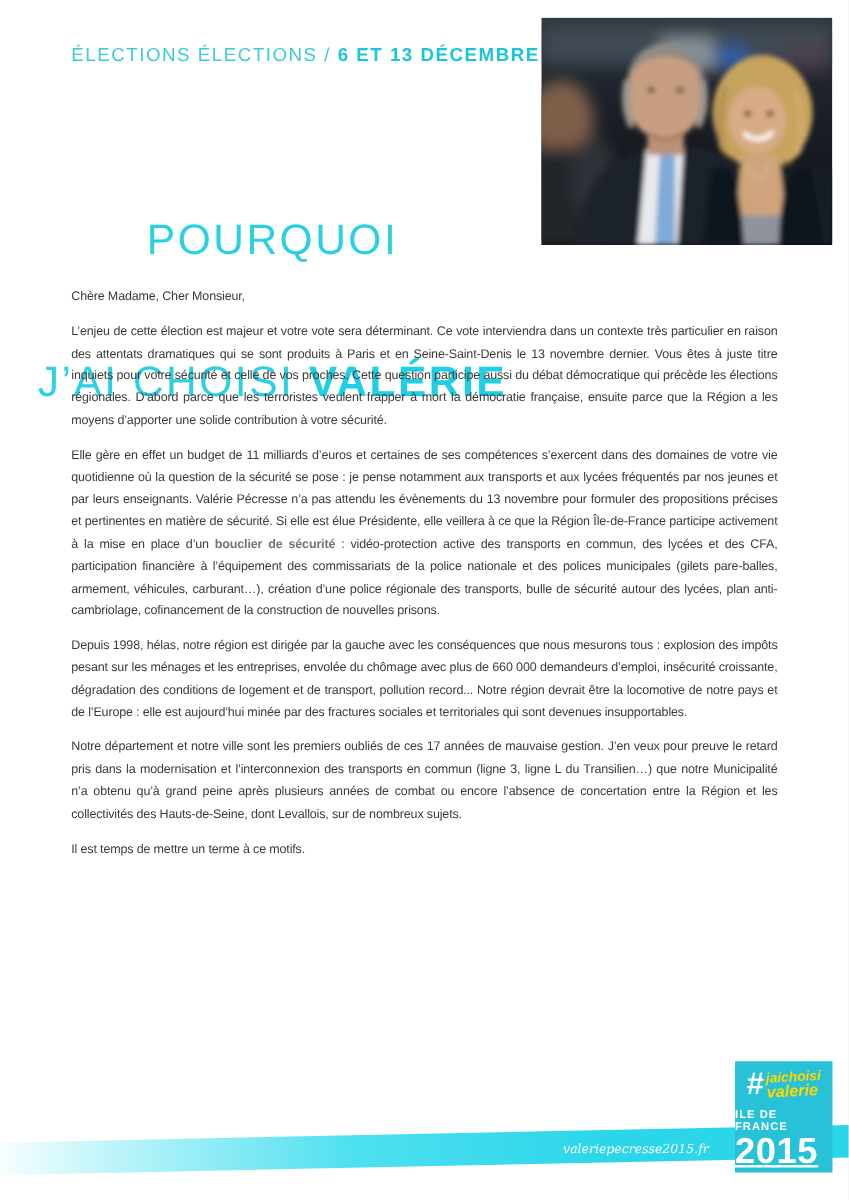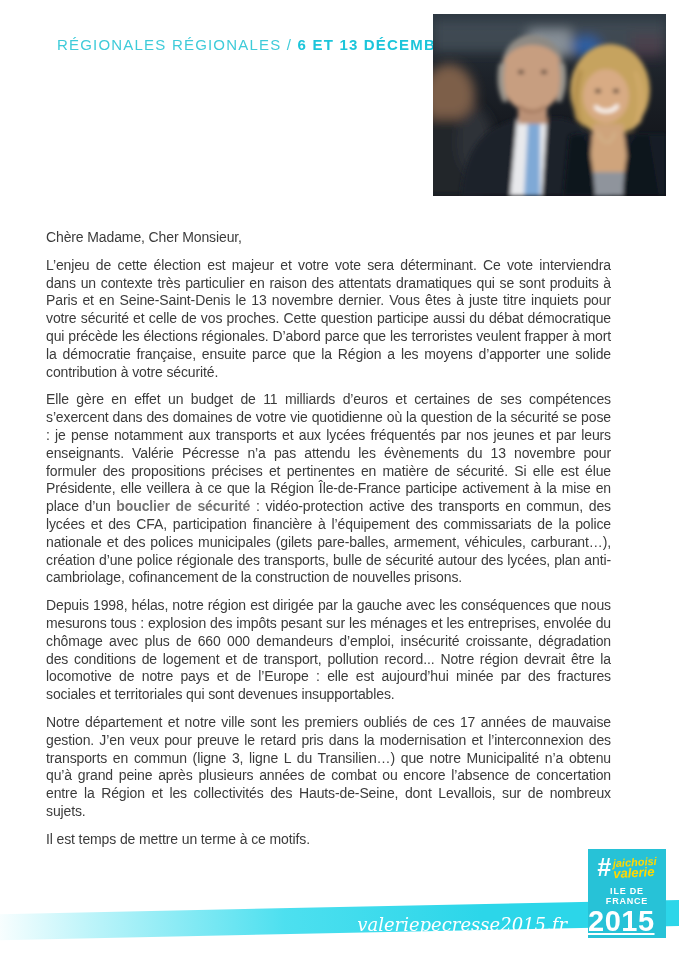--- a/index.html
+++ b/index.html
@@ -21,68 +21,72 @@
     text-align:center; color:#2bd0e2;
     font-size:34px; line-height:38px; letter-spacing:2px; white-space:pre;
   }
   .title b { font-weight:800; color:#1fd0e4; }
 
   
   .photo { position:absolute; left:433px; top:14px; width:233px; height:182px; overflow:hidden; }
 
   
   .body-text {
-    position:absolute; left:46px; top:229px; width:565px;
-    font-size:14px; line-height:17.8px; letter-spacing:-0.12px;
+    position:absolute; left:57px; top:229px; width:565px;
+    font-size:10px; line-height:17.8px; letter-spacing:-0.12px;
     color:#3b3b3b; text-align:justify;
   }
   .body-text p { margin:0 0 10px 0; }
   .body-text b { font-weight:700; color:#737373; }
 
   
   .ribbon {
     position:absolute; left:-12px; top:907px; width:706px; height:26px;
     transform:rotate(-1.2deg);
     background:linear-gradient(90deg,
       rgba(130,236,246,0) 0%,
       rgba(95,229,242,0.40) 14%,
       rgba(62,221,238,0.92) 42%,
       #2cd6e9 70%, #2cd6e9 100%);
     z-index:1;
   }
   .website {
     position:absolute; right:112px; top:914px; z-index:2;
-    color:#ffffff; font-style:italic; font-size:18px;
+    color:#ffffff; font-style:italic; font-size:10px;
     font-family:"DejaVu Serif", serif;
   }
 
   
   .badge {
     position:absolute; left:588px; top:849px; width:78px; height:89px;
     background:#27c2d7; color:#ffffff; z-index:3;
   }
   .hash-row { display:flex; justify-content:center; align-items:flex-start; margin-top:6px; }
   .hash { font-size:25px; line-height:24px; font-weight:800; font-style:italic; }
   .hash-lines {
     display:flex; flex-direction:column; margin-left:2px; margin-top:2px;
     color:#ffd800; font-style:italic; font-weight:700;
     transform:rotate(-3deg);
   }
   .hash-line1 { font-size:11px; line-height:10px; }
   .hash-line2 { font-size:13px; line-height:12px; }
-  .badge-region { text-align:center; font-size:9px; font-weight:700; letter-spacing:0.8px; margin-top:7px; }
+  .badge-region { text-align:left; font-size:9px; font-weight:700; letter-spacing:0.8px; margin-top:7px; }
   .badge-year { text-align:left; font-size:29px; line-height:30px; font-weight:800; letter-spacing:0.5px;text-decoration:underline; }
 </style>
 </head>
 <body>
 
 <div class="page">
 
-  <div class="kicker"><span>RÉGIONALES RÉGIONALES / </span><b>6 ET 13 DÉCEMBRE 2015</b></div>
+  <div class="kicker"><span>ÉLECTIONS ÉLECTIONS / </span><b>6 ET 13 DÉCEMBRE 2015</b></div>
 
+  <div class="title">
+    <div>POURQUOI</div>
+    <div><span>J’AI CHOISI </span><b>VALÉRIE</b></div>
+  </div>
 
   <div class="photo">
     <svg viewBox="0 0 233 182" width="233" height="182" xmlns="http://www.w3.org/2000/svg">
       <defs>
         <filter id="b1" x="-20%" y="-20%" width="140%" height="140%">
             <feGaussianBlur stdDeviation="2.2"></feGaussianBlur>
           </filter>
         <filter id="b2" x="-40%" y="-40%" width="180%" height="180%">
             <feGaussianBlur stdDeviation="6"></feGaussianBlur>
           </filter>

